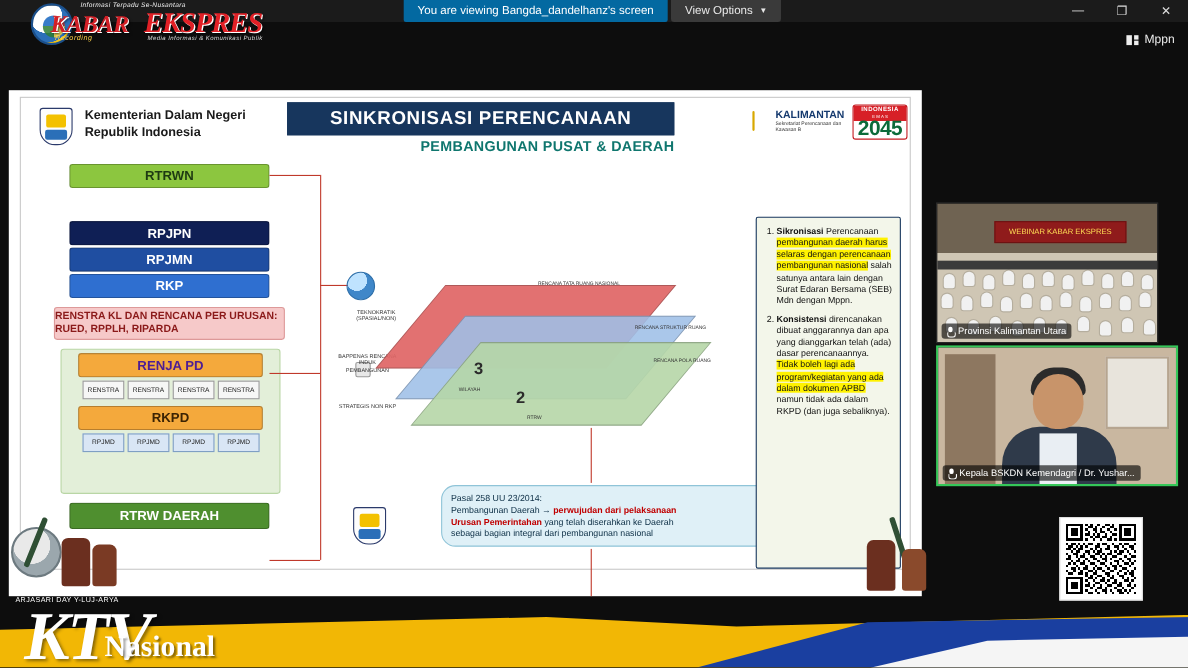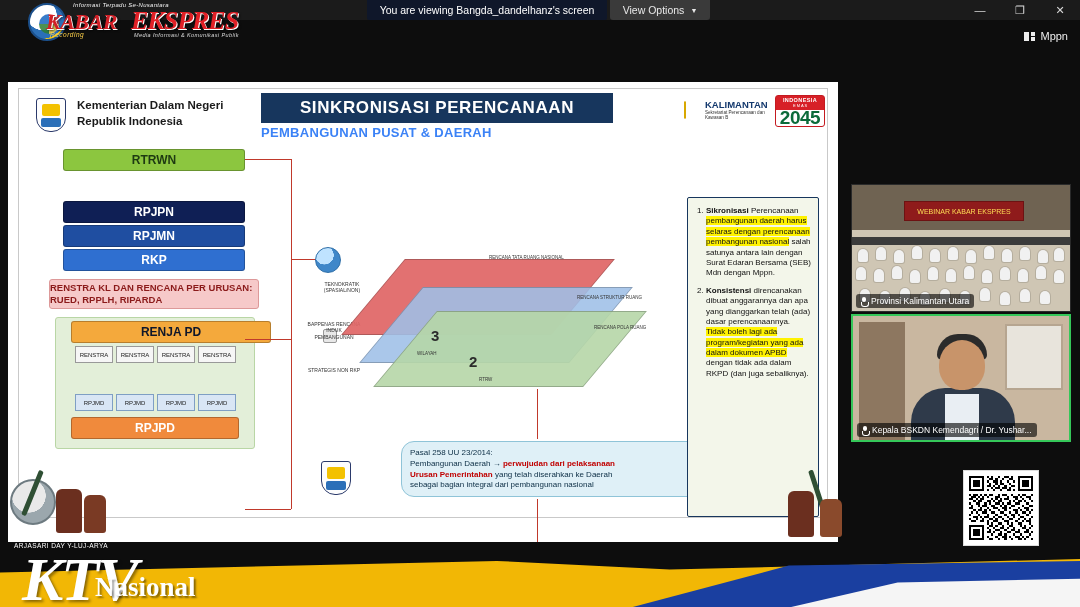--- a/index.html
+++ b/index.html
@@ -11,21 +11,21 @@
   }
   .root { position: relative; width: 1080px; height: 607px; background: #0d0d0d; }
 
   
   .topbar {
     position: absolute; top: 0; left: 0; width: 1080px; height: 20px;
     background: #1b1b1b;
   }
   .sharebanner {
     position: absolute; top: 0; left: 367px; width: 240px; height: 20px;
-    background: #0f172a; color: #fff; font-size: 10.5px;
+    background: #0369a1; color: #fff; font-size: 10.5px;
     display: flex; align-items: center; justify-content: center;
     border-radius: 0 0 2px 2px;
   }
   .viewoptions {
     position: absolute; top: 0; left: 610px; width: 100px; height: 20px;
     background: #3a3a3a; color: #e8e8e8; font-size: 10.5px;
     display: flex; align-items: center; justify-content: center; gap: 6px;
     border-radius: 0 0 3px 3px; cursor: pointer;
   }
   .viewoptions .chev { font-size: 7px; line-height: 1; }
@@ -123,22 +123,22 @@
     position: absolute; left: 58px; top: 9px; font-size: 11.5px; color: #1a1a1a;
     font-weight: bold; line-height: 1.35;
   }
   .sinkbox {
     position: absolute; left: 242px; top: 4px; width: 352px; height: 30px;
     background: #17365d; color: #fff; border: 2px solid #17365d;
     display: flex; align-items: center; justify-content: center;
     font-size: 17px; font-weight: bold; letter-spacing: .6px;
   }
   .subtitle {
-    position: absolute; left: 242px; top: 36px; width: 352px; text-align: left;
-    color: #3b82f6; font-weight: bold; font-size: 13px; letter-spacing: .3px;
+    position: absolute; left: 242px; top: 36px; width: 352px; text-align: right;
+    color: #0f766e; font-weight: bold; font-size: 13px; letter-spacing: .3px;
   }
   .kaltara {
     position: absolute; left: 628px; top: 8px; width: 110px; height: 26px;
     display: flex; align-items: center; gap: 19px; padding-left: 37px;
   }
   .kaltara .kico {
     width: 16px; height: 18px; background: linear-gradient(#f3c100 0 55%, #2b6fb8 55% 100%);
     border-radius: 2px; border: 1px solid #d8a800;
   }
   .kaltara .ktxt { font-size: 9.5px; font-weight: bold; color: #14396e; line-height: 1.1; }
@@ -167,21 +167,21 @@
   .p-rkp   { left: 30px; top: 100px; width: 182px; background: #2f6fd0; }
   .p-renstra {
     left: 16px; top: 130px; width: 210px; height: 30px; background: #f6c9c9;
     color: #8b1a1a; font-size: 9.5px; flex-direction: column; line-height: 1.25;
     border: 1px solid #d99;
   }
   .greenblock {
     position: absolute; left: 22px; top: 168px; width: 200px; height: 132px;
     background: #e3efd9; border: 1px solid #b9d6a5; border-radius: 3px;
   }
-  .p-renjapd { left: 38px; top: 172px; width: 200px; height: 22px; background: #f4a93c; color: #0f172a; }
+  .p-renjapd { left: 38px; top: 172px; width: 168px; height: 22px; background: #f4a93c; color: #4c1d95; }
   .minirow { position: absolute; display: flex; gap: 3px; }
   .minirow span {
     width: 38px; height: 17px; background: #f6f6f6; border: 1px solid #999;
     font-size: 6px; display: flex; align-items: center; justify-content: center; color: #222;
   }
   .row-renstra { left: 42px; top: 197px; }
   .p-rkpd { left: 38px; top: 220px; width: 168px; height: 22px; background: #f4a93c; color: #3b2303; }
   .row-rpjmd { left: 42px; top: 245px; }
   .row-rpjmd span { background: #d9e6f5; border-color: #7f9fc4; }
   .p-rpjpd { left: 38px; top: 268px; width: 168px; height: 22px; background: #f08a3c; color: #fff; }
@@ -249,21 +249,21 @@
 
   
   .conn { position: absolute; background: #c0392b; }
   .connv { width: 1px; }
   .connh { height: 1px; }
 
   
   .tile {
     position: absolute; border: 1px solid #2a2a2a; overflow: hidden; background: #111;
   }
-  .tile1 { left: 851px; top: 184px; width: 220px; height: 128px; }
+  .tile1 { left: 851px; top: 184px; width: 202px; height: 128px; }
   .tile2 { left: 851px; top: 314px; width: 220px; height: 128px; border: 2px solid #35c759; }
   .tile .name {
     position: absolute; left: 4px; bottom: 3px; max-width: 206px;
     background: rgba(0,0,0,.62); color: #fff; font-size: 8.5px;
     padding: 2px 5px 2px 4px; border-radius: 3px; display: flex; align-items: center; gap: 4px;
     white-space: nowrap; overflow: hidden; text-overflow: ellipsis;
   }
   .micico { width: 7px; height: 9px; position: relative; flex: 0 0 auto; }
   .micico::before{
     content:""; position:absolute; left:1.5px; top:0; width:4px; height:5.5px;
@@ -445,27 +445,28 @@
           <span>RENSTRA KL DAN RENCANA PER URUSAN: RUED, RPPLH, RIPARDA</span>
         </div>
 
         <div class="pbar p-renjapd">RENJA PD</div>
         <div class="minirow row-renstra">
           <span>RENSTRA</span>
           <span>RENSTRA</span>
           <span>RENSTRA</span>
           <span>RENSTRA</span>
         </div>
+        <div class="pbar p-rkpd">RKPD</div>
         <div class="minirow row-rpjmd">
           <span>RPJMD</span>
           <span>RPJMD</span>
           <span>RPJMD</span>
           <span>RPJMD</span>
         </div>
-        <div class="pbar p-rpjpd">RPJPD</div>
+        <div class="pbar p-rtrwd">RTRW DAERAH</div>
       </div>
 
       <div class="conn connv" style="left:272px; top:70px; height:350px;"></div>
       <div class="conn connh" style="left:226px; top:70px; width:46px;"></div>
       <div class="conn connh" style="left:226px; top:250px; width:46px;"></div>
       <div class="conn connh" style="left:226px; top:420px; width:46px;"></div>
       <div class="conn connh" style="left:272px; top:170px; width:26px;"></div>
       <div class="conn connv" style="left:518px; top:300px; height:50px;"></div>
       <div class="conn connv" style="left:518px; top:410px; height:60px;"></div>
 
@@ -499,21 +500,21 @@
       </div>
 
       <div class="notes">
         <ol>
           <li>
             <span class="ttl">Sikronisasi</span>
             <span class="just">Perencanaan </span><span class="hl">pembangunan daerah harus selaras dengan perencanaan pembangunan nasional</span><span class="just"> salah satunya antara lain dengan Surat Edaran Bersama (SEB) Mdn dengan Mppn.</span>
           </li>
           <li>
             <span class="ttl">Konsistensi</span>
-            <span class="just">direncanakan dibuat anggarannya dan apa yang dianggarkan telah (ada) dasar perencanaannya. </span><span class="hl">Tidak boleh lagi ada program/kegiatan yang ada dalam dokumen APBD</span><span class="just"> dengan tidak ada dalam RKPD (dan juga sebaliknya).</span>
+            <span class="just">direncanakan dibuat anggarannya dan apa yang dianggarkan telah (ada) dasar perencanaannya. </span><span class="hl">Tidak boleh lagi ada program/kegiatan yang ada dalam dokumen APBD</span><span class="just"> namun tidak ada dalam RKPD (dan juga sebaliknya).</span>
           </li>
         </ol>
       </div>
 
     </div>
   </div>
 
   <div class="tile tile1">
     <div class="room">
       <div class="banner">WEBINAR KABAR EKSPRES</div>

